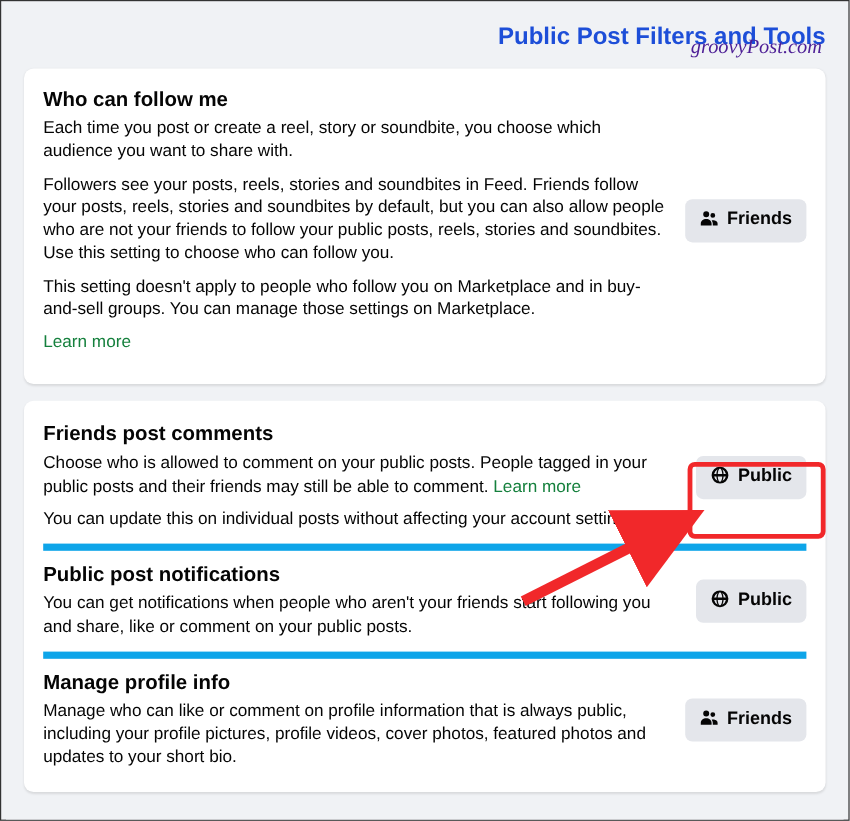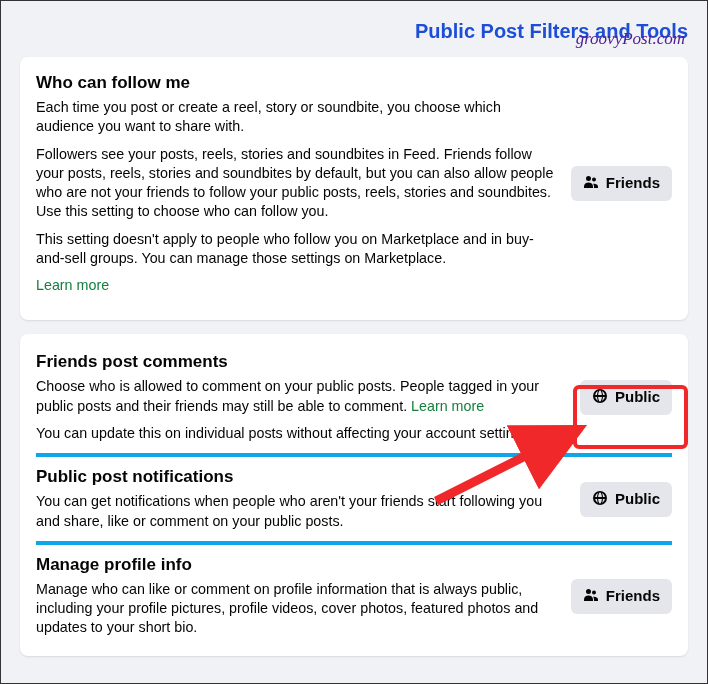--- a/index.html
+++ b/index.html
@@ -40,21 +40,21 @@
       background: #fff;
       border-radius: 8px;
       box-shadow: 0 1px 2px rgba(0,0,0,0.1);
       padding: 16px 16px;
       margin-bottom: 14px;
     }
     .section {
       padding: 10px 0;
     }
     .section + .section {
-      border-top: 4px solid #0ea5e9;
+      border-top: 6px solid #0ea5e9;
     }
     .section-row {
       display: flex;
       align-items: flex-start;
       justify-content: space-between;
       gap: 14px;
     }
     .section-text {
       flex: 1;
     }

